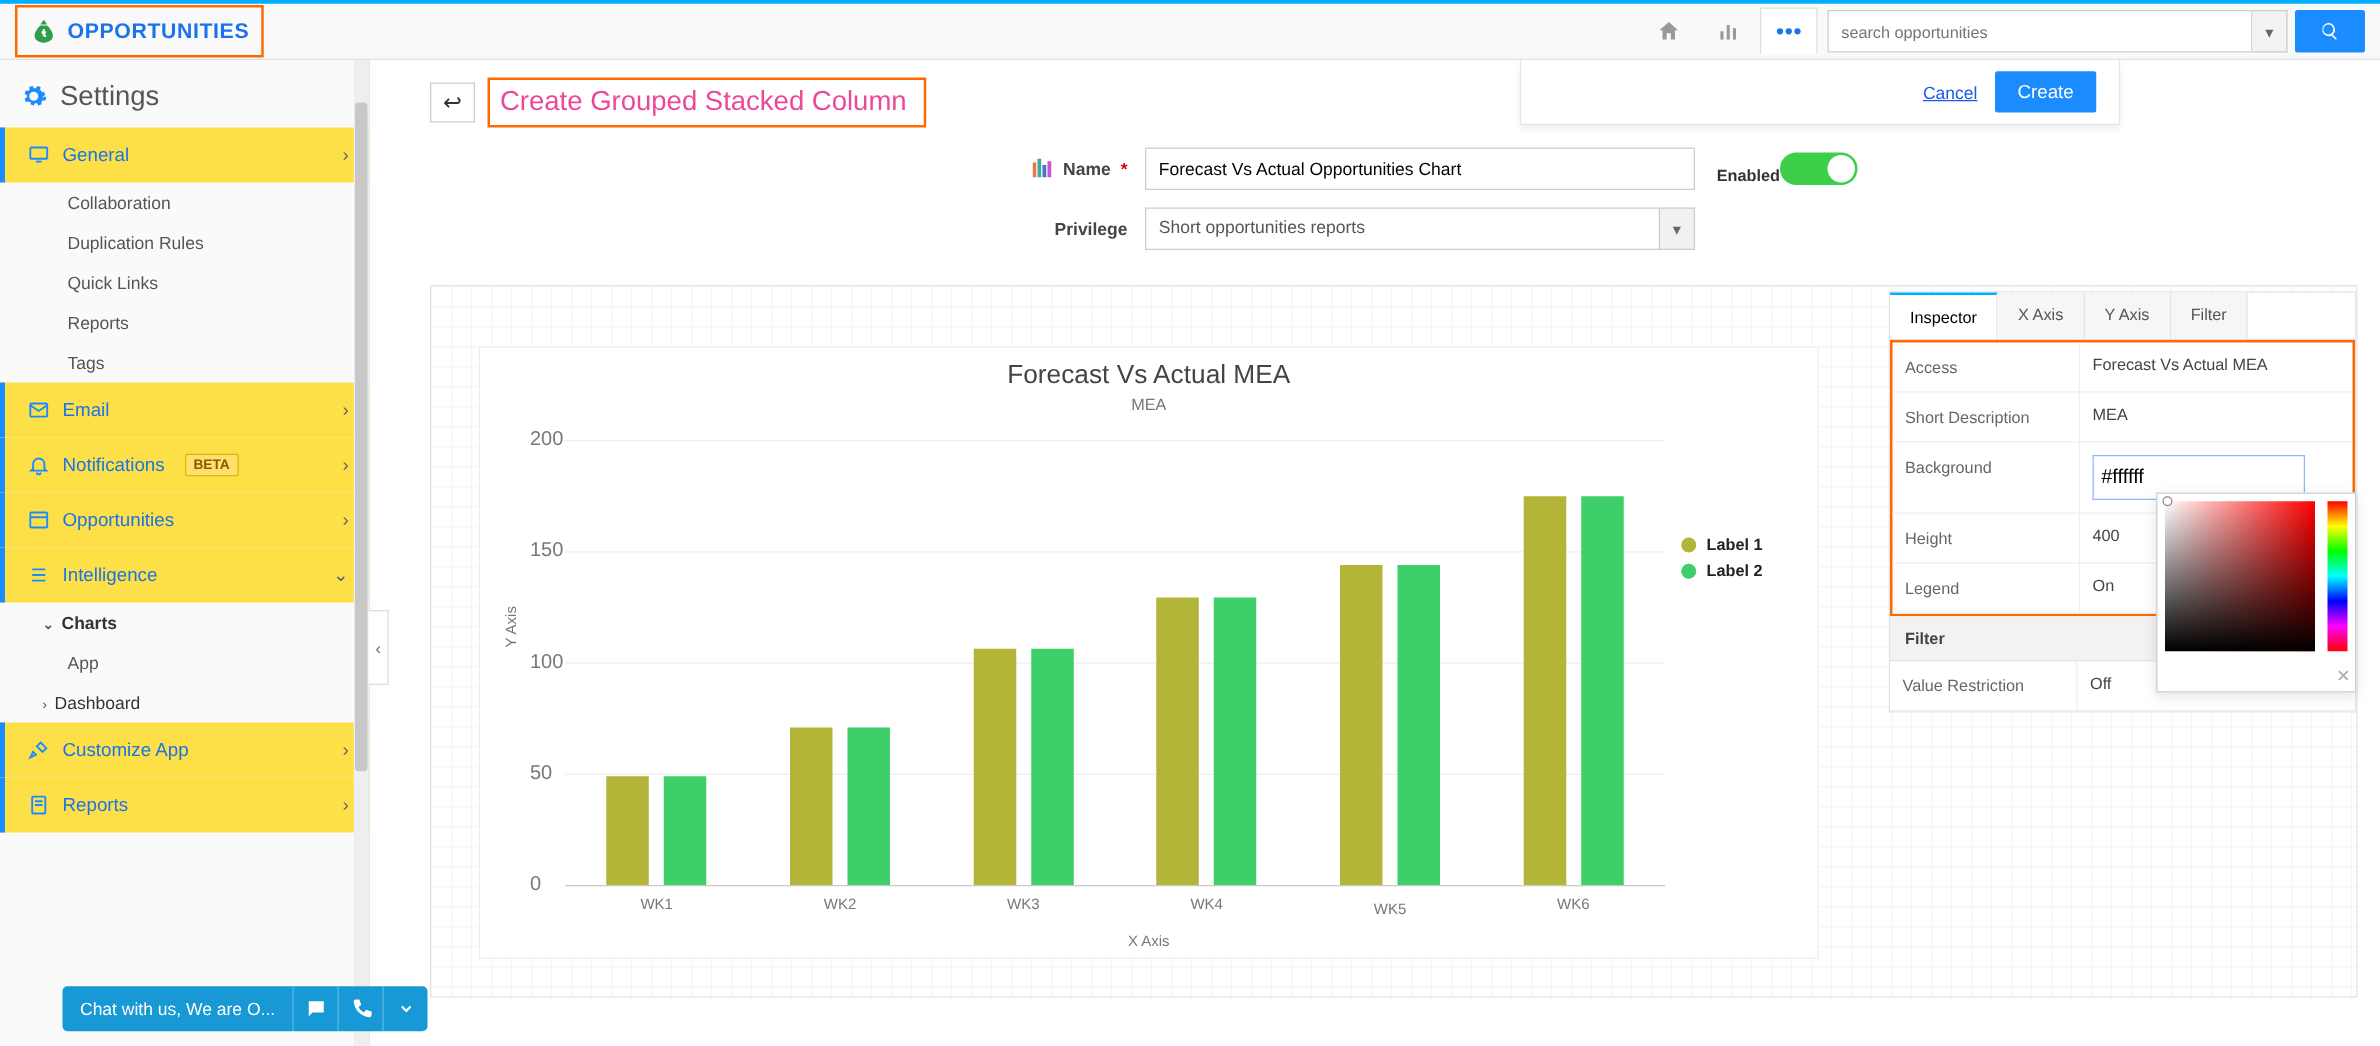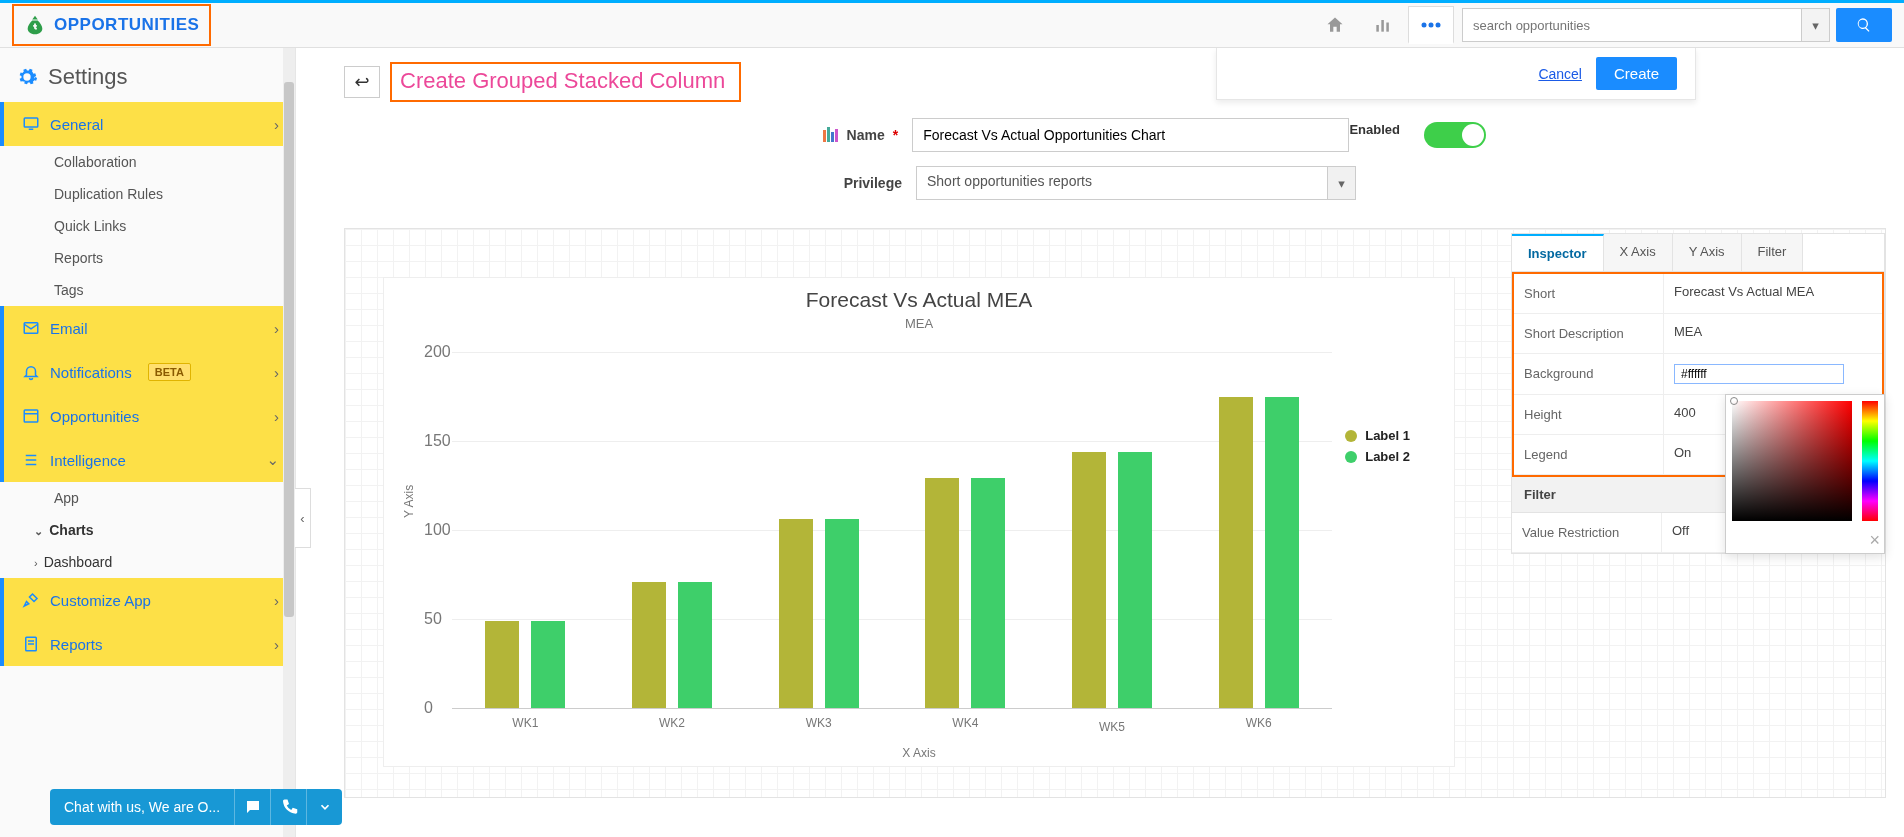--- a/index.html
+++ b/index.html
@@ -33,21 +33,21 @@
 .page-title{font-size:22px;color:#ec4899;border:2px solid #ff6a00;padding:4px 14px 6px 8px}
 .form-area{padding:10px 20px 8px 20px; max-width:1250px}
 .form-row{display:flex;align-items:center;margin-bottom:14px}
 .form-label{width:600px;text-align:right;padding-right:14px;font-size:14px;color:#444;font-weight:700;display:flex;align-items:center;justify-content:flex-end;gap:8px}
 .form-row .barsico{display:inline-block}
 .req{color:#d00}
 .txtin{width:440px;height:34px;border:1px solid #ccc;padding:0 10px;font-size:14px;background:#fff}
 .selwrap{display:flex}
 .selin{width:412px;height:34px;border:1px solid #ccc;padding:6px 10px;font-size:14px;background:#fff;color:#555}
 .selbtn{width:28px;height:34px;border:1px solid #ccc;border-left:0;background:#f1f1f1;display:flex;align-items:center;justify-content:center;color:#666}
-.enabled-wrap{display:flex;align-items:flex-start;gap:24px;margin-left:auto; padding-right:40px}
+.enabled-wrap{display:flex;align-items:flex-end;margin-left:auto; padding-right:40px}
 .enabled-wrap span{font-weight:600;color:#333}
 .switch{width:62px;height:26px;border-radius:26px;background:#3ecf4a;position:relative}
 .switch .knob{position:absolute;right:2px;top:2px;width:22px;height:22px;border-radius:50%;background:#fff}
 .action-float{position:absolute;top:0;left:920px;width:480px;height:52px;background:#fff;border:1px solid #e6e6e6;border-top:0;box-shadow:0 3px 6px rgba(0,0,0,.08);display:flex;align-items:center;justify-content:flex-end;gap:14px;padding:0 18px}
 .lnk-cancel{color:#1a5ae6;text-decoration:underline;font-size:14px}
 .btn-create{background:#1a8cff;color:#fff;padding:8px 18px;font-size:15px;border-radius:2px}
 .canvas-wrap{margin:6px 18px 0 48px;border:1px solid #e3e3e3;background:#fff;position:relative;height:570px;
   background-image:linear-gradient(#f2f2f2 1px,transparent 1px),linear-gradient(90deg,#f2f2f2 1px,transparent 1px);
   background-size:16px 16px}
 .chart-box{position:absolute;left:38px;top:48px;width:1072px;height:490px;background:#fff;border:1px solid #eee}
@@ -61,28 +61,28 @@
 .xt{position:absolute;font-size:12px;color:#777;transform:translateX(-50%)}
 .bar{position:absolute;width:34px}
 .bar.a{background:#b3b538}
 .bar.b{background:#3ecf6a}
 .legend{position:absolute;right:44px;top:150px;font-size:13px;color:#222}
 .legend div{display:flex;align-items:center;gap:8px;margin-bottom:6px}
 .legend .sw{width:12px;height:12px;border-radius:50%}
 .inspector{position:absolute;right:0;top:4px;width:374px;background:#fff;border:1px solid #e3e3e3}
 .itabs{display:flex;border-bottom:1px solid #e3e3e3}
 .itab{flex:0 0 auto;padding:10px 16px;font-size:13px;color:#555;border-right:1px solid #e3e3e3;background:#f6f6f6;cursor:pointer}
-.itab.active{background:#fff;color:#0369a1;font-weight:700;border-top:2px solid #00aeff}
+.itab.active{background:#fff;color:#000000;font-weight:400;border-top:2px solid #00aeff}
 .ins-body{display:flex;flex-direction:column}
 .ins-row{display:flex;border-bottom:1px solid #eee}
 .ins-lab{width:150px;padding:12px 10px;font-size:13px;color:#666;border-right:1px solid #eee}
 .ins-val{flex:1;padding:10px;font-size:13px;color:#444}
 .hl-wrap{border:2px solid #ff6a00}
 .ins-hdr{background:#f2f2f2;padding:10px 12px;font-weight:700;color:#444;border-bottom:1px solid #e3e3e3}
-.bg-in{width:170px;height:20px;border:1px solid #8ab8ff;padding:0 6px;font-size:12px}
+.bg-in{width:170px;height:36px;border:1px solid #8ab8ff;padding:0 6px;font-size:16px}
 .color-panel{position:absolute;right:-1px;top:160px;width:160px;height:160px;border:1px solid #ccc;background:#fff;box-shadow:0 3px 10px rgba(0,0,0,.12);padding:6px}
 .color-main{width:120px;height:120px;background:linear-gradient(to bottom,transparent,#000),linear-gradient(to right,#fff,#ff0000)}
 .hue{position:absolute;right:6px;top:6px;width:16px;height:120px;background:linear-gradient(#f00,#ff0,#0f0,#0ff,#00f,#f0f,#f00)}
 .cp-close{position:absolute;right:4px;bottom:2px;color:#aaa;font-size:18px}
 .pick-dot{position:absolute;left:4px;top:2px;width:8px;height:8px;border:1px solid #888;border-radius:50%}
 .chat-bar{position:absolute;left:50px;bottom:12px;height:36px;background:#1898d5;color:#fff;display:flex;align-items:center;border-radius:4px;overflow:hidden}
 .chat-txt{padding:0 14px;font-size:14px}
 .chat-ico{width:36px;height:36px;display:flex;align-items:center;justify-content:center;border-left:1px solid rgba(255,255,255,.3)}
 </style>
 </head>
@@ -179,22 +179,22 @@
     </div>
     <div class="sec">
       <svg width="18" height="18" viewBox="0 0 24 24" fill="none" stroke="#1a8cff" stroke-width="2">
           <line x1="5" y1="6" x2="19" y2="6"></line>
           <line x1="5" y1="12" x2="19" y2="12"></line>
           <line x1="5" y1="18" x2="19" y2="18"></line>
         </svg>
       <span>Intelligence</span>
         <span class="chev">⌄</span>
     </div>
+    <div class="subitem" style="padding-left:34px;font-weight:700;color:#333"><span class="caret">⌄</span><span>Charts</span></div>
     <div class="subitem">App</div>
-    <div class="subitem" style="padding-left:34px;font-weight:700;color:#333"><span class="caret">⌄</span><span>Charts</span></div>
     <div class="subitem" style="padding-left:34px;font-weight:400;color:#333"><span class="caret">›</span><span>Dashboard</span></div>
 
     <div class="sec">
       <svg width="18" height="18" viewBox="0 0 24 24" fill="none" stroke="#1a8cff" stroke-width="2">
           <path d="M14 4l6 6-4 4-6-6z"></path>
           <path d="M6 14l-3 6 6-3z"></path>
         </svg>
       <span>Customize App</span>
         <span class="chev">›</span>
     </div>
@@ -308,21 +308,21 @@
       <div class="inspector">
         <div class="itabs">
           <div class="itab active">Inspector</div>
           <div class="itab">X Axis</div>
           <div class="itab">Y Axis</div>
           <div class="itab">Filter</div>
         </div>
         <div class="ins-body">
           <div class="hl-wrap">
             <div class="ins-row">
-                <div class="ins-lab">Short</div>
+                <div class="ins-lab">Access</div>
                 <div class="ins-val">Forecast Vs Actual MEA</div>
               </div>
             <div class="ins-row">
                 <div class="ins-lab">Short Description</div>
                 <div class="ins-val">MEA</div>
               </div>
             <div class="ins-row">
                 <div class="ins-lab">Background</div>
                 <div class="ins-val"><input class="bg-in" value="#ffffff" style=""></div>
               </div>

